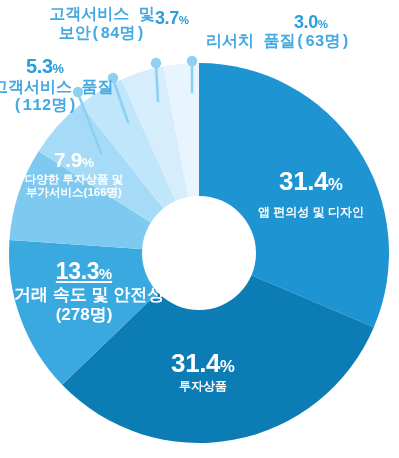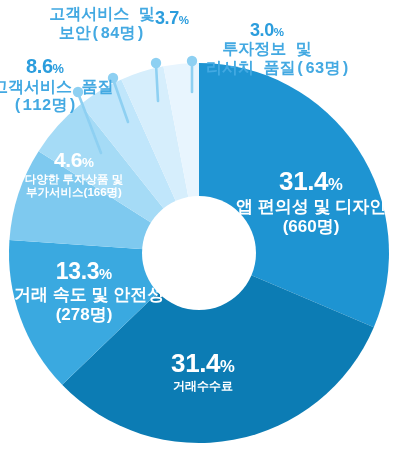--- a/index.html
+++ b/index.html
@@ -41,37 +41,37 @@
   .inside .desc { color: #ffffff; font-size: 17px; font-weight: bold; }
 
   
   .outside .pct { color: #2b9ddd; font-size: 20px; }
   .outside .desc { color: #43a9e2; font-size: 16px; font-weight: bold; font-family: Liberation Mono, monospace; }
   .outside.sm .pct { font-size: 18px; }
 
   
   #label-app      { left: 236px; top: 166px; width: 150px; }
   #label-app .pct { font-size: 26px; }
-  #label-app .desc{ font-size: 17px; }
+  #label-app .desc{ font-size: 12px; margin-top: 8px; }
 
   #label-fee      { left: 128px; top: 348px; width: 150px; }
   #label-fee .pct { font-size: 26px; }
   #label-fee .desc{ font-size: 12px; }
 
   #label-speed    { left: 14px;  top: 258px; width: 140px; }
-  #label-speed .pct { font-size: 23px; }
+  #label-speed .pct { font-size: 23px; text-decoration: underline; }
 
   #label-product  { left: -2px;  top: 148px; width: 152px; }
   #label-product .pct { font-size: 21px; }
   #label-product .desc{ font-size: 11.5px; }
 
   #label-cs       { left: -8px;  top: 55px;  width: 106px; }
   #label-sec      { left: 48px;  top: 6px;   width: 108px; }
   #label-etc      { left: 134px; top: 8px;   width: 76px; }
-  #label-info     { left: 206px; top: 20px;   width: 122px; }
+  #label-info     { left: 206px; top: 12px;   width: 122px; text-align: right; }
 </style>
 </head>
 <body>
 
 <div id="chart-root">
 
   <svg id="donut" viewBox="0 0 399 458" aria-hidden="true">
 
     <g>
 
@@ -104,54 +104,52 @@
       <circle cx="78" cy="92" r="5.2" fill="#8ed0f2"></circle>
       <circle cx="113" cy="78" r="5.2" fill="#8ed0f2"></circle>
       <circle cx="156" cy="63" r="5.2" fill="#8ed0f2"></circle>
       <circle cx="192" cy="61" r="5.2" fill="#8ed0f2"></circle>
     </g>
   </svg>
 
   <div class="lbl inside" id="label-app">
     <div class="pct"><span>31.4</span><span class="sym">%</span></div>
     <div class="desc">앱 편의성 및 디자인</div>
-    <div class="desc">(660명)</div>
   </div>
 
   <div class="lbl inside" id="label-fee">
     <div class="pct"><span>31.4</span><span class="sym">%</span></div>
-    <div class="desc">거래수수료</div>
+    <div class="desc">투자상품</div>
   </div>
 
   <div class="lbl inside" id="label-speed">
     <div class="pct"><span>13.3</span><span class="sym">%</span></div>
     <div class="desc">거래 속도 및 안전성</div>
     <div class="desc">(278명)</div>
   </div>
 
   <div class="lbl inside" id="label-product">
-    <div class="pct"><span>4.6</span><span class="sym">%</span></div>
+    <div class="pct"><span>7.9</span><span class="sym">%</span></div>
     <div class="desc">다양한 투자상품 및</div>
     <div class="desc">부가서비스(166명)</div>
   </div>
 
   <div class="lbl outside" id="label-cs">
-    <div class="pct"><span>8.6</span><span class="sym">%</span></div>
+    <div class="pct"><span>5.3</span><span class="sym">%</span></div>
     <div class="desc">고객서비스 품질</div>
     <div class="desc">(112명)</div>
   </div>
 
   <div class="lbl outside sm" id="label-sec">
     <div class="desc">고객서비스 및</div>
     <div class="desc">보안(84명)</div>
   </div>
 
   <div class="lbl outside sm" id="label-etc">
     <div class="pct"><span>3.7</span><span class="sym">%</span></div>
   </div>
 
   <div class="lbl outside sm" id="label-info">
     <div class="pct"><span>3.0</span><span class="sym">%</span></div>
-    <div class="desc">투자정보 및</div>
     <div class="desc">리서치 품질(63명)</div>
   </div>
 
 </div>
 
 </body></html>

